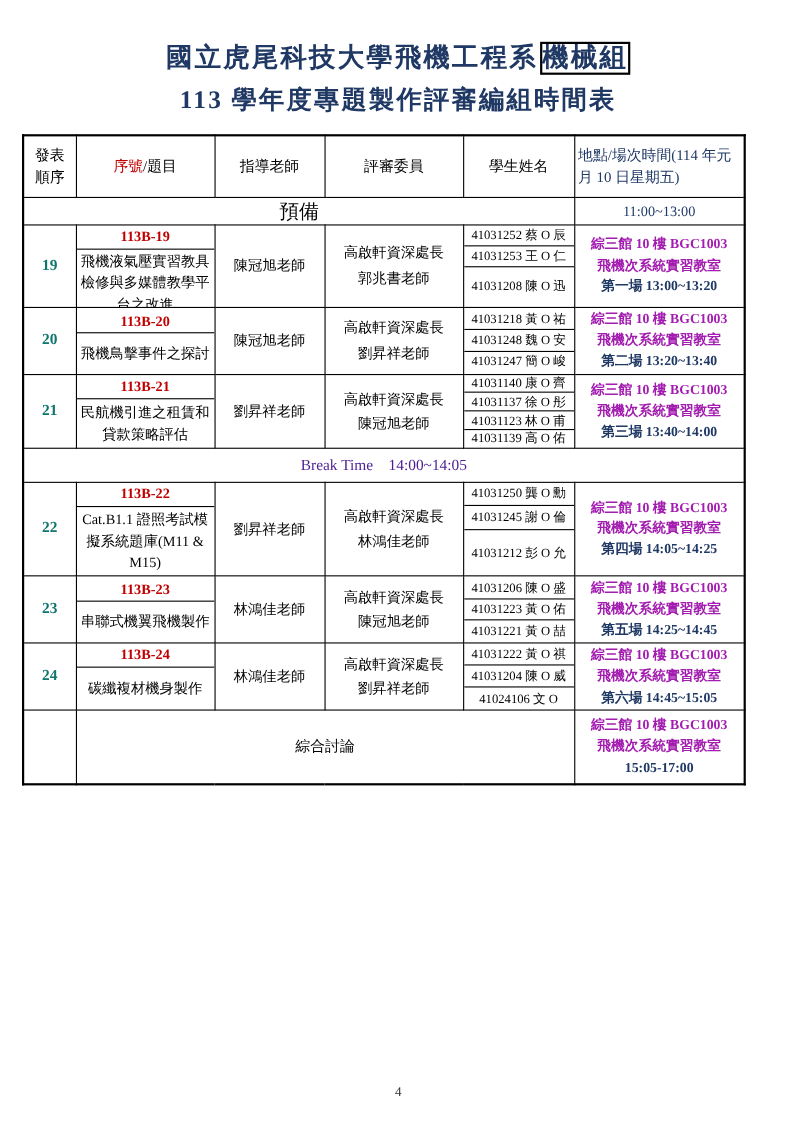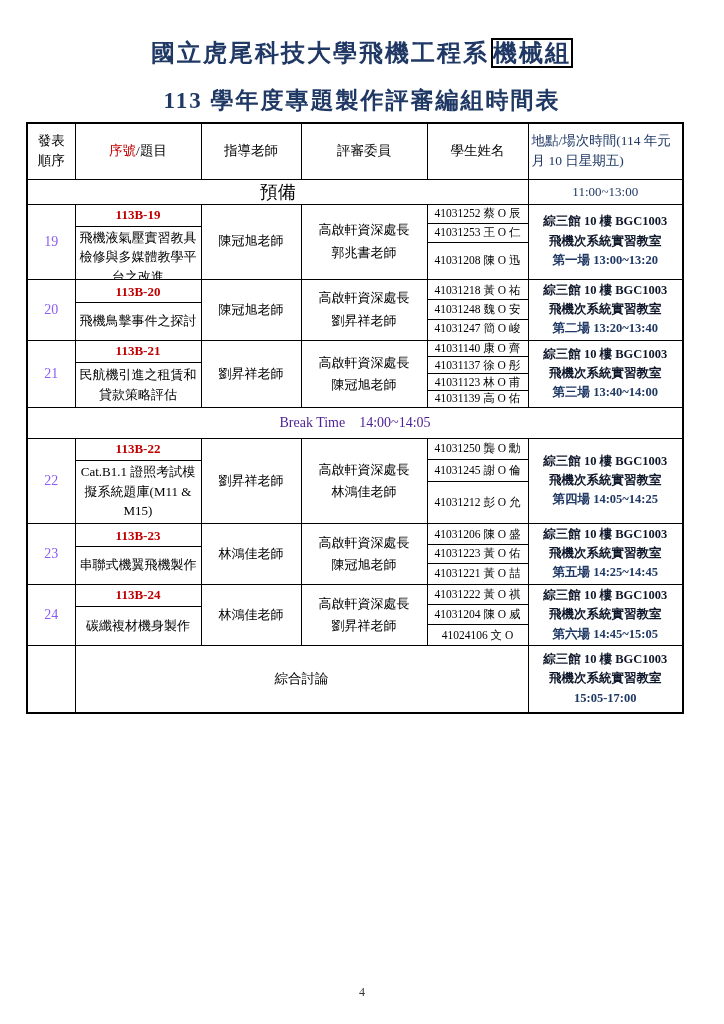--- a/index.html
+++ b/index.html
@@ -4,39 +4,39 @@
 <style>
   html,body{margin:0;padding:0;background:#e8e8e8;}
   .page{
     width:724px;height:1024px;background:#ffffff;position:relative;
     font-family:"Liberation Serif","DejaVu Serif",serif;color:#000;
     overflow:hidden;
   }
   .titles{position:absolute;top:38px;left:0;width:724px;text-align:center;}
   .title1{font-size:24px;font-weight:bold;color:#1F3864;letter-spacing:2px;line-height:1.3;}
   .title1 .boxed{border:2px solid #000;padding:0 0;margin-left:2px;}
-  .title2{font-size:23px;font-weight:bold;color:#1F3864;letter-spacing:2px;margin-top:16px;}
+  .title2{font-size:23px;font-weight:bold;color:#1F3864;letter-spacing:2px;margin-top:6px;}
   table.sched{
-    position:absolute;top:122px;left:26px;width:656px;
+    position:absolute;top:122px;left:20px;width:656px;
     border-collapse:collapse;table-layout:fixed;border:2.5px solid #000;
   }
   td{border:1px solid #000;padding:0;vertical-align:middle;overflow:hidden;}
-  .c-order{text-align:center;color:#8b5cf6;font-size:14px;}
+  .c-order{text-align:center;color:#0f766e;font-size:14px;font-weight:bold;}
   .wrap{display:flex;flex-direction:column;width:100%;}
   .code{flex:0 0 21px;border-bottom:1px solid #000;color:#C00000;font-weight:bold;
         font-size:13px;display:flex;align-items:center;justify-content:center;}
   .ptitle{flex:1;display:flex;align-items:center;justify-content:center;
           text-align:center;font-size:13px;line-height:1.5;padding:1px 3px;}
   .c-adv,.c-com{text-align:center;font-size:13px;line-height:1.7;}
   .stu{flex:1;border-bottom:1px solid #000;display:flex;align-items:center;
        justify-content:center;font-size:11.5px;white-space:nowrap;}
   .stu:last-child{border-bottom:none;}
   .stu.tall{flex:2;}
   .c-loc{text-align:center;line-height:1.55;padding:1px 2px;}
-  .loc-red{color:#0f172a;font-weight:bold;font-size:12.5px;white-space:nowrap;}
+  .loc-red{color:#a21caf;font-weight:bold;font-size:12.5px;white-space:nowrap;}
   .loc-time{color:#1F3864;font-weight:bold;font-size:12.5px;white-space:nowrap;}
   .hdr td{text-align:center;font-size:13.5px;line-height:1.5;}
   .hdr .red{color:#C00000;}
   .hdr .navy{color:#1F3864;}
   .hdr-loc{font-size:13px;padding:7px 3px;}
   .prep-label{text-align:center;font-size:18px;}
   .prep-time{text-align:center;font-size:13px;color:#1F3864;}
   .break-row td{text-align:center;font-size:14px;color:#4c1d95;padding:6px 0;}
   .final-label{text-align:center;font-size:13.5px;}
   .pageno{position:absolute;left:0;bottom:24px;width:724px;text-align:center;

